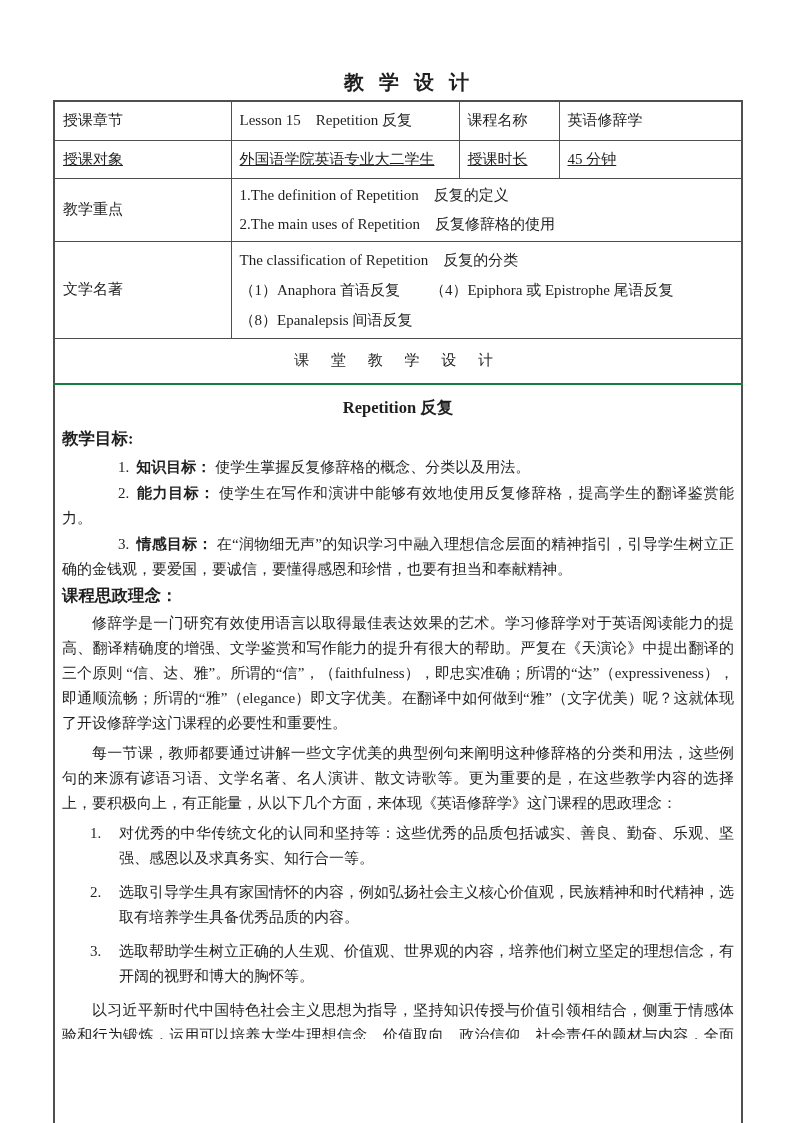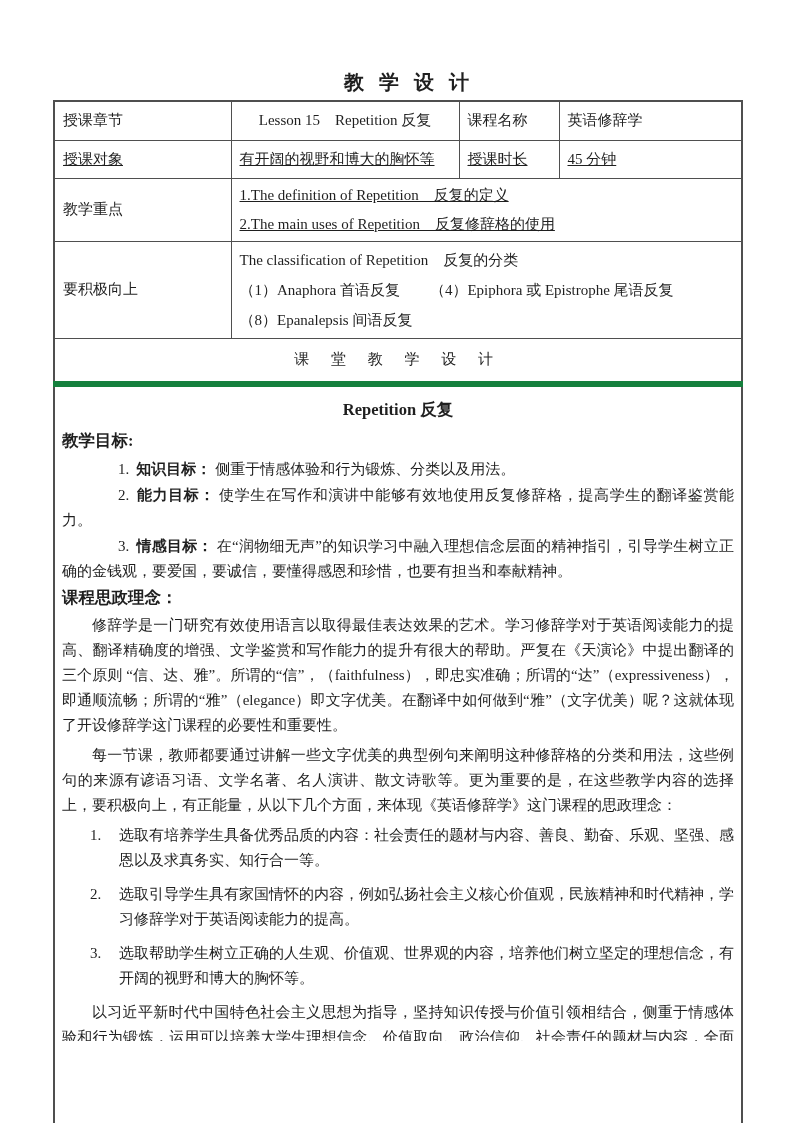--- a/index.html
+++ b/index.html
@@ -28,27 +28,27 @@
     border: 2px solid #4f4f4f;
   }
   table.doc-table td {
     border: 1px solid #4f4f4f;
     font-size: 15px;
     vertical-align: middle;
     padding: 2px 8px;
     overflow: hidden;
   }
   td.lbl { padding-left: 12px; }
-  td.center { text-align: center; margin-left: 42px; }
+  td.center { text-align: left; margin-left: 42px; }
   tr.r1 td { height: 39px; }
   tr.r2 td { height: 38px; text-decoration: underline; }
   tr.r3 td { height: 63px; }
   tr.r4 td { height: 97px; font-family: Liberation Serif, serif; }
-  tr.r5 td { height: 46px; border-bottom: 6px solid #15803d; }
-  .multi2 div { line-height: 29px; text-decoration: underline; }
+  tr.r5 td { height: 46px; border-bottom: 2px solid #15803d; }
+  .multi2 div { line-height: 29px; }
   .multi3 div { line-height: 30px; }
   .section-head {
     text-align: center;
     letter-spacing: 9px;
     font-size: 15px;
   }
 
   tr.r6 td { vertical-align: top; padding: 0; height: 842px; }
   .content {
     height: 654px; overflow: hidden;
@@ -110,66 +110,66 @@
     </colgroup>
     <tbody>
       <tr class="r1">
         <td class="lbl">授课章节</td>
         <td class="center">Lesson 15　Repetition 反复</td>
         <td class="lbl">课程名称</td>
         <td>英语修辞学</td>
       </tr>
       <tr class="r2">
         <td class="lbl">授课对象</td>
-        <td>有开阔的视野和博大的胸怀等</td>
+        <td>外国语学院英语专业大二学生</td>
         <td class="lbl">授课时长</td>
         <td>45 分钟</td>
       </tr>
       <tr class="r3">
         <td class="lbl">教学重点</td>
         <td colspan="3" class="multi2">
           <div>1.The definition of Repetition　反复的定义</div>
           <div>2.The main uses of Repetition　反复修辞格的使用</div>
         </td>
       </tr>
       <tr class="r4">
-        <td class="lbl">要积极向上</td>
+        <td class="lbl">文学名著</td>
         <td colspan="3" class="multi3">
           <div>The classification of Repetition　反复的分类</div>
           <div>（1）Anaphora 首语反复　　（4）Epiphora 或 Epistrophe 尾语反复</div>
           <div>（8）Epanalepsis 间语反复</div>
         </td>
       </tr>
       <tr class="r5">
         <td colspan="4" class="section-head">课 堂 教 学 设 计</td>
       </tr>
       <tr class="r6">
         <td colspan="4">
           <div class="content">
 
             <div class="lesson-heading">Repetition 反复</div>
 
             <div class="hd">教学目标:</div>
 
-            <p class="objective"><span class="onum">1.</span><span class="blabel">知识目标：</span><span>侧重于情感体验和行为锻炼、分类以及用法。</span></p>
+            <p class="objective"><span class="onum">1.</span><span class="blabel">知识目标：</span><span>使学生掌握反复修辞格的概念、分类以及用法。</span></p>
             <p class="objective"><span class="onum">2.</span><span class="blabel">能力目标：</span><span>使学生在写作和演讲中能够有效地使用反复修辞格，提高学生的翻译鉴赏能力。</span></p>
             <p class="objective"><span class="onum">3.</span><span class="blabel">情感目标：</span><span>在“润物细无声”的知识学习中融入理想信念层面的精神指引，引导学生树立正确的金钱观，要爱国，要诚信，要懂得感恩和珍惜，也要有担当和奉献精神。</span></p>
 
             <div class="hd">课程思政理念：</div>
 
             <p class="body-para">修辞学是一门研究有效使用语言以取得最佳表达效果的艺术。学习修辞学对于英语阅读能力的提高、翻译精确度的增强、文学鉴赏和写作能力的提升有很大的帮助。严复在《天演论》中提出翻译的三个原则 “信、达、雅”。所谓的“信”，（faithfulness），即忠实准确；所谓的“达”（expressiveness），即通顺流畅；所谓的“雅”（elegance）即文字优美。在翻译中如何做到“雅”（文字优美）呢？这就体现了开设修辞学这门课程的必要性和重要性。</p>
             <p class="body-para">每一节课，教师都要通过讲解一些文字优美的典型例句来阐明这种修辞格的分类和用法，这些例句的来源有谚语习语、文学名著、名人演讲、散文诗歌等。更为重要的是，在这些教学内容的选择上，要积极向上，有正能量，从以下几个方面，来体现《英语修辞学》这门课程的思政理念：</p>
 
             <div class="point">
               <span class="num">1.</span>
-              <span class="txt">选取有培养学生具备优秀品质的内容：社会责任的题材与内容、善良、勤奋、乐观、坚强、感恩以及求真务实、知行合一等。</span>
+              <span class="txt">对优秀的中华传统文化的认同和坚持等：这些优秀的品质包括诚实、善良、勤奋、乐观、坚强、感恩以及求真务实、知行合一等。</span>
             </div>
             <div class="point">
               <span class="num">2.</span>
-              <span class="txt">选取引导学生具有家国情怀的内容，例如弘扬社会主义核心价值观，民族精神和时代精神，学习修辞学对于英语阅读能力的提高。</span>
+              <span class="txt">选取引导学生具有家国情怀的内容，例如弘扬社会主义核心价值观，民族精神和时代精神，选取有培养学生具备优秀品质的内容。</span>
             </div>
             <div class="point">
               <span class="num">3.</span>
               <span class="txt">选取帮助学生树立正确的人生观、价值观、世界观的内容，培养他们树立坚定的理想信念，有开阔的视野和博大的胸怀等。</span>
             </div>
 
             <p class="body-para">以习近平新时代中国特色社会主义思想为指导，坚持知识传授与价值引领相结合，侧重于情感体验和行为锻炼，运用可以培养大学生理想信念、价值取向、政治信仰、社会责任的题材与内容，全面提高大学生缘</p>
 
           </div>
         </td>

